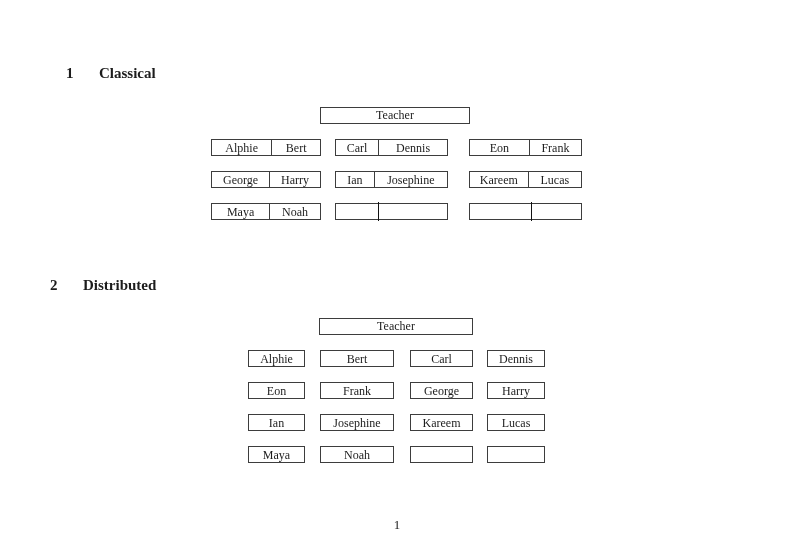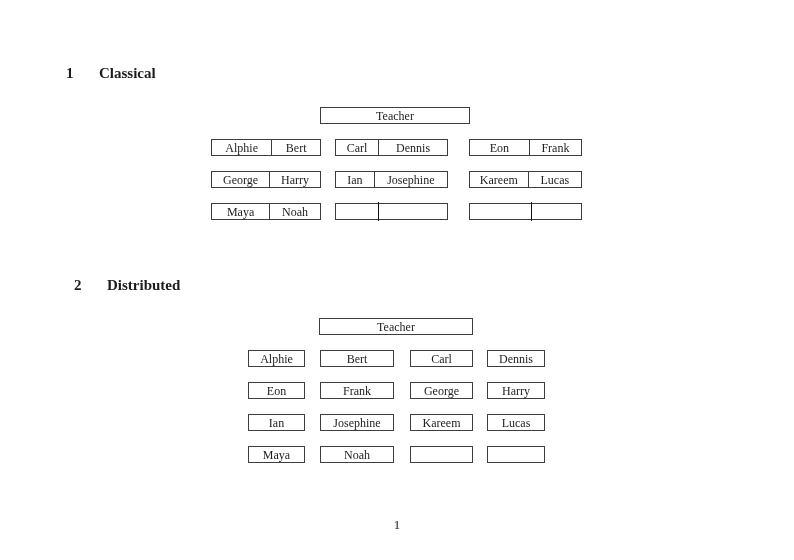--- a/index.html
+++ b/index.html
@@ -31,21 +31,21 @@
     position: absolute;
     box-sizing: border-box;
     height: 17px;
     border: 1px solid #3d3d3d;
     background: #ffffff;
     font-size: 12px;
     line-height: 14px;
   }
   .teacher-box {
     display: flex;
-    align-items: center;
+    align-items: flex-start;
     justify-content: center;
   }
   .desk {
     display: flex;
     align-items: stretch;
   }
   .desk .cell {
     box-sizing: border-box;
     display: flex;
     align-items: center;
@@ -129,21 +129,21 @@
       <span class="cell" style="width:38%;"></span>
       <span class="cell" style="width:62%;"></span>
     </div>
     <div class="box desk" style="left:469px; top:203px; width:113px;">
       <span class="pokebar" style="left:55%;"></span>
       <span class="cell" style="width:55%;"></span>
       <span class="cell" style="width:45%;"></span>
     </div>
   </div>
 
-  <div class="section-heading" style="left:74px; top:274px;">
+  <div class="section-heading" style="left:50px; top:274px;">
     <span class="section-number">2</span><span>Distributed</span>
   </div>
 
   <div>
     <div class="box teacher-box" style="left:319px; top:318px; width:154px;">
       <span>Teacher</span>
     </div>
 
     <div class="box single-seat" style="left:248px; top:350px; width:57px;">Alphie</div>
     <div class="box single-seat" style="left:320px; top:350px; width:74px;">Bert</div>

